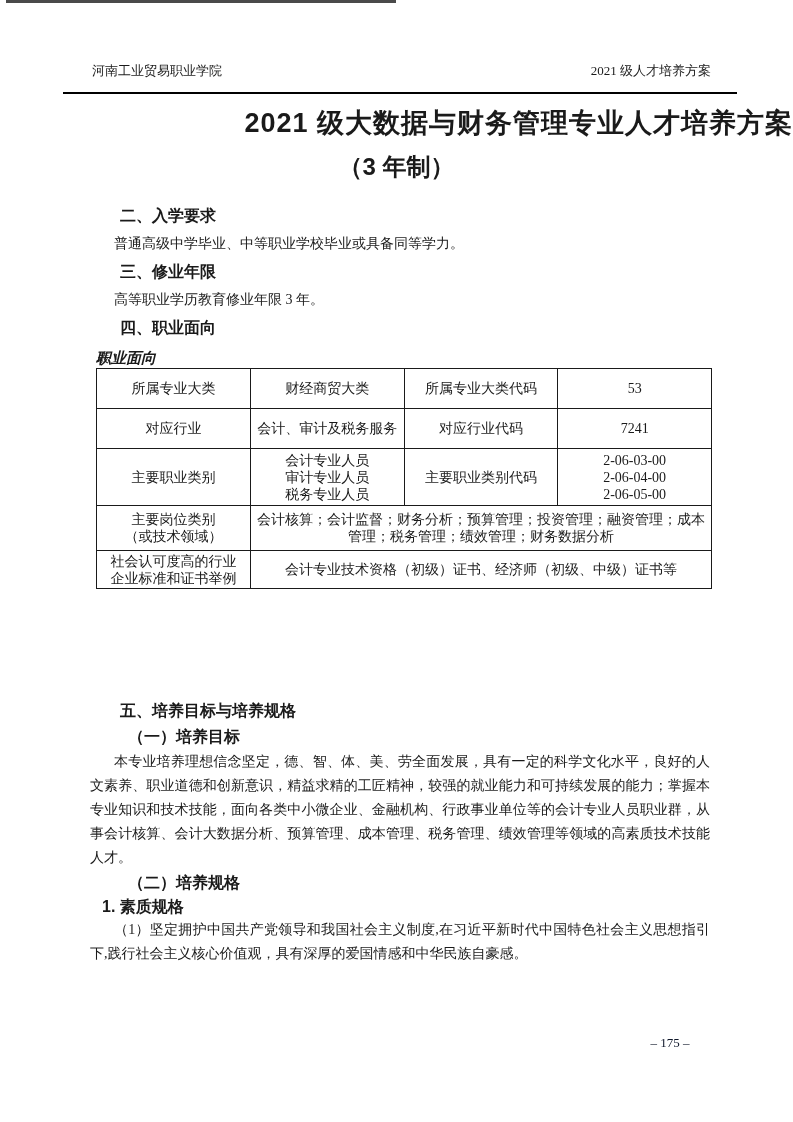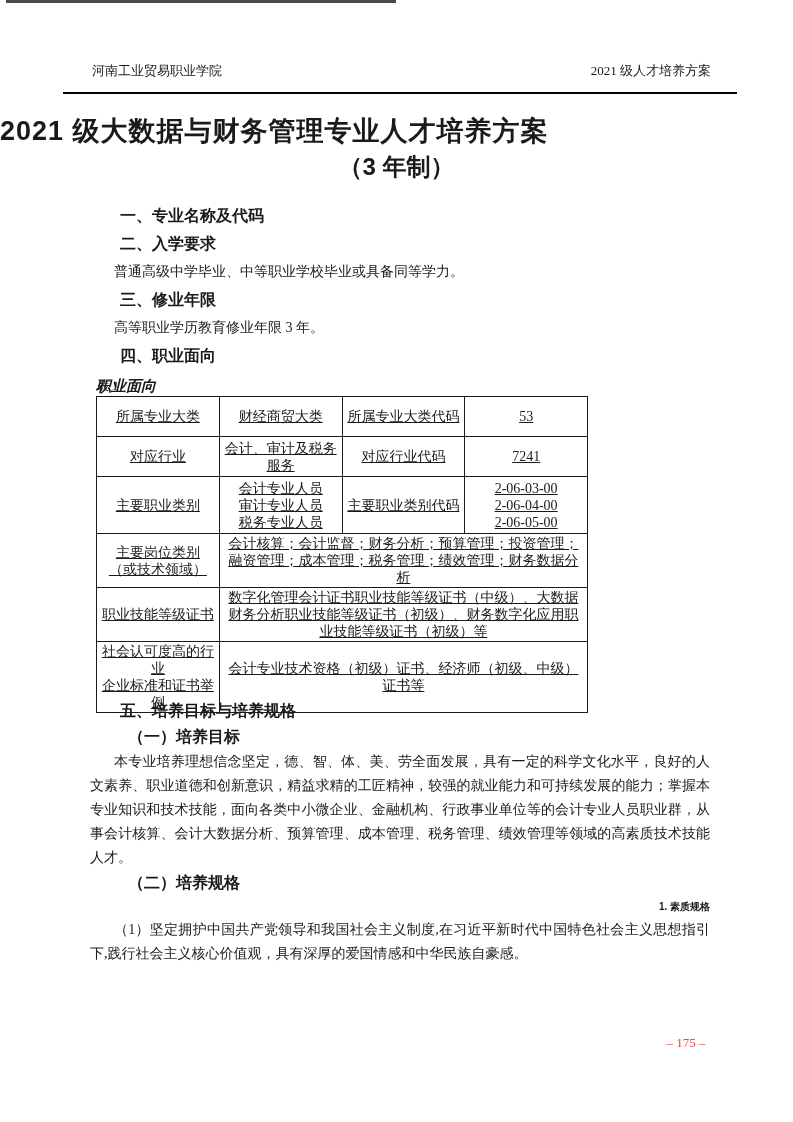--- a/index.html
+++ b/index.html
@@ -24,83 +24,81 @@
     display: flex; justify-content: space-between;
     font-size: 13px; line-height: 18px;
   }
 
   .hdr-rule {
     position: absolute; top: 92px; left: 63px; width: 674px; height: 2px;
     background: #000;
   }
 
   .doc-title {
-    position: absolute; top: 116px; left: 0; right: 0;
-    text-align: left; font-size: 27px; line-height: 30px;
+    position: absolute; top: 108px; left: 0; right: 0;
+    text-align: right; font-size: 27px; line-height: 30px;
     letter-spacing: 1px;
   }
   .doc-subtitle {
     position: absolute; top: 153px; left: 0; right: 0;
     text-align: center; font-size: 24px; line-height: 28px;
   }
 
   .content-top { position: absolute; top: 202px; left: 90px; right: 83px; }
   .sec-h { font-size: 16px; line-height: 28px; padding-left: 30px; }
   .sec-p { font-size: 14px; line-height: 28px; text-indent: 24px; margin: 0; }
 
   .tbl-caption { position: relative; height: 20px; line-height: 20px; margin-top: 6px; font-style: italic; }
   .tbl-label { position: absolute; left: 6px; top: 0; font-size: 13px; }
   .tbl-title { position: absolute; left: 6px; width: 616px; text-align: left; font-size: 15px; }
 
   table.t1 {
     border-collapse: collapse; table-layout: fixed;
-    margin-left: 6px; width: 492px;
+    margin-left: 6px; width: 616px;
     font-size: 14px;
-    text-decoration: underline;
   }
   table.t1 td {
     border: 1.5px solid #1a1a1a;
     text-align: center; vertical-align: middle;
     padding: 1px 4px; line-height: 17px;
   }
   td.h37 { height: 37px; }
   td.h54 { height: 54px; line-height: 18px; }
   td.h42 { height: 42px; }
   td.h35 { height: 35px; }
   td.just { text-align: left; text-align: justify; }
 
   .section-five { position: absolute; top: 698px; left: 90px; right: 83px; }
   .s5-h  { font-size: 16px; line-height: 26px; padding-left: 30px; }
   .s5-hs { font-size: 16px; line-height: 26px; padding-left: 38px; }
-  .s5-hn { font-size: 10px; line-height: 22px; padding-left: 12px; text-align: right; }
+  .s5-hn { font-size: 16px; line-height: 22px; padding-left: 12px; }
   .s5-p  { font-size: 14px; line-height: 24px; text-indent: 24px; text-align: justify; margin: 0; }
 
   .page-num {
-    position: absolute; top: 1035px; left: 640px; width: 92px;
-    text-align: center; font-size: 13px; color: #ef4444;
+    position: absolute; top: 1035px; left: 624px; width: 92px;
+    text-align: center; font-size: 13px; color: #0f172a;
   }
 </style>
 </head>
 <body>
 
 <div class="page">
 
   <div class="scan-strip"></div>
 
   <div class="hdr">
     <span>河南工业贸易职业学院</span>
     <span>2021 级人才培养方案</span>
   </div>
   <div class="hdr-rule"></div>
 
   <div class="doc-title heiti">2021 级大数据与财务管理专业人才培养方案</div>
   <div class="doc-subtitle heiti">（3 年制）</div>
 
   <div class="content-top">
-    <div class="sec-h heiti">一、专业名称及代码</div>
     <div class="sec-h heiti">二、入学要求</div>
     <p class="sec-p">普通高级中学毕业、中等职业学校毕业或具备同等学力。</p>
     <div class="sec-h heiti">三、修业年限</div>
     <p class="sec-p">高等职业学历教育修业年限 3 年。</p>
     <div class="sec-h heiti">四、职业面向</div>
 
     <div class="tbl-caption">
       <span class="tbl-label">表 1</span>
       <span class="tbl-title heiti">职业面向</span>
     </div>
@@ -140,24 +138,20 @@
           </td>
         </tr>
         <tr>
           <td class="h42">
             <div>主要岗位类别</div>
             <div>（或技术领域）</div>
           </td>
           <td class="h42" colspan="3">会计核算；会计监督；财务分析；预算管理；投资管理；融资管理；成本管理；税务管理；绩效管理；财务数据分析</td>
         </tr>
         <tr>
-          <td class="h35">职业技能等级证书</td>
-          <td class="h35 just" colspan="3">数字化管理会计证书职业技能等级证书（中级）、大数据财务分析职业技能等级证书（初级）、财务数字化应用职业技能等级证书（初级）等</td>
-        </tr>
-        <tr>
           <td class="h35">
             <div>社会认可度高的行业</div>
             <div>企业标准和证书举例</div>
           </td>
           <td class="h35" colspan="3">会计专业技术资格（初级）证书、经济师（初级、中级）证书等</td>
         </tr>
       </tbody>
     </table>
   </div>
 

